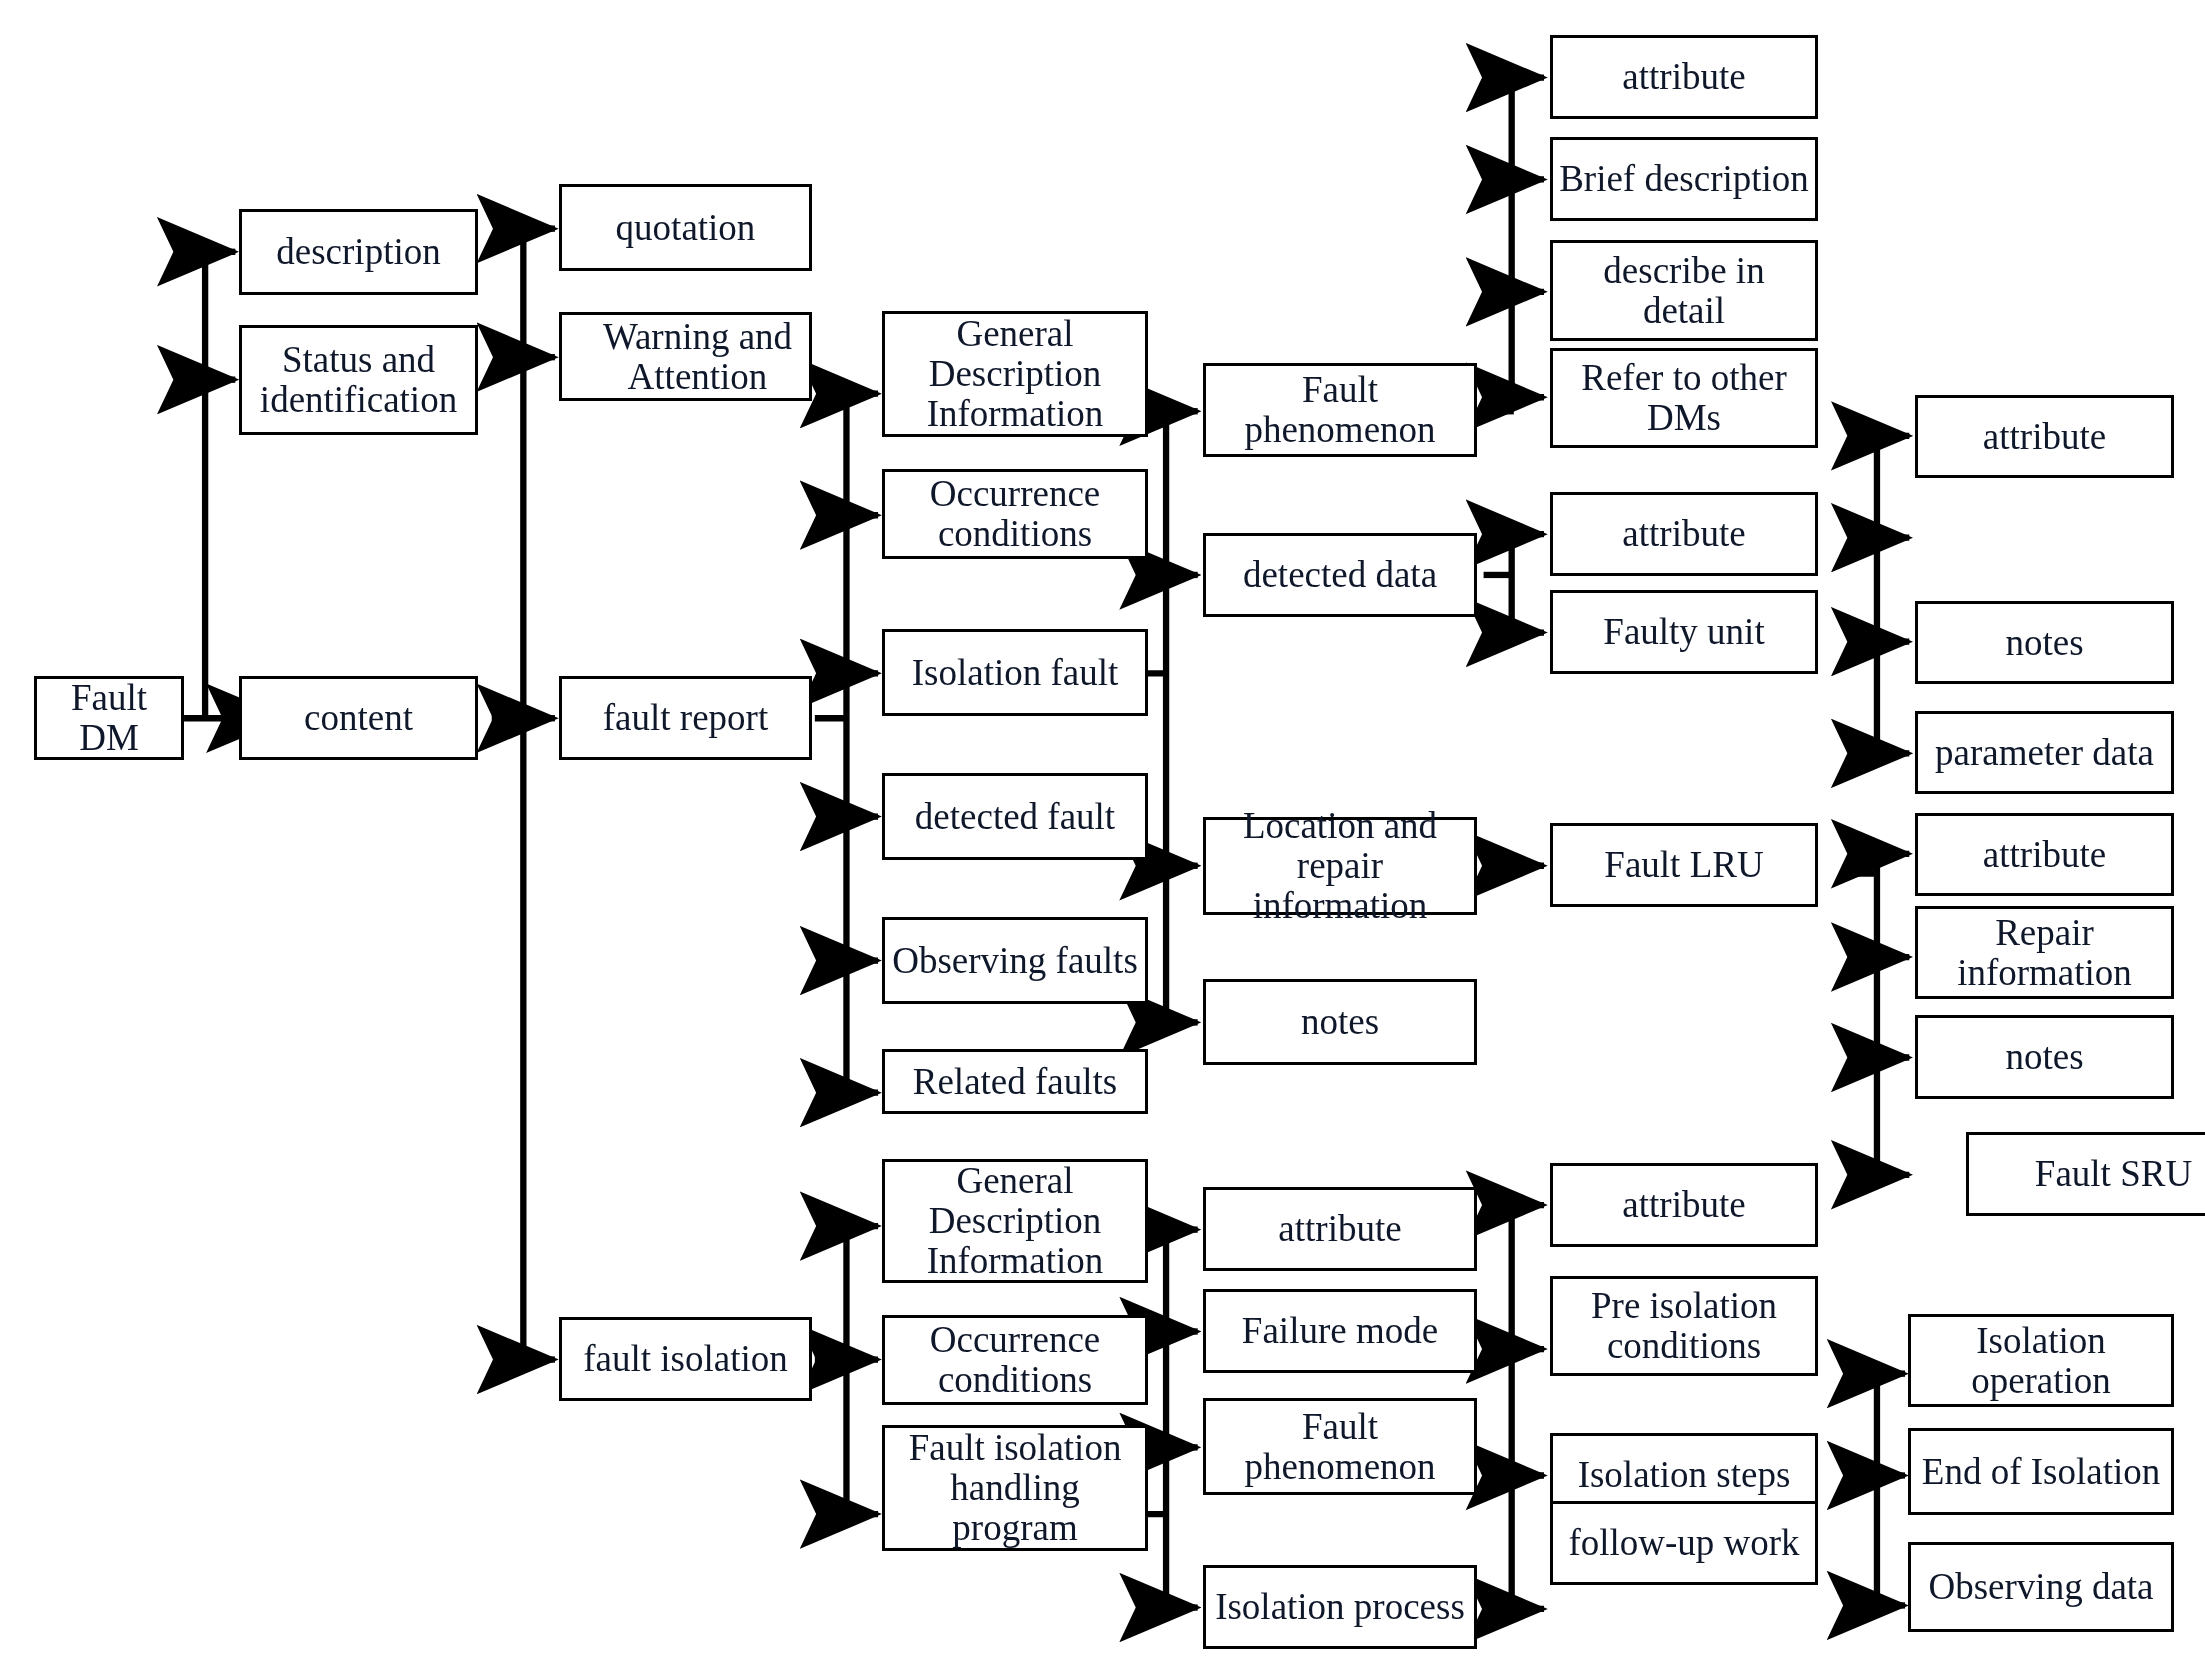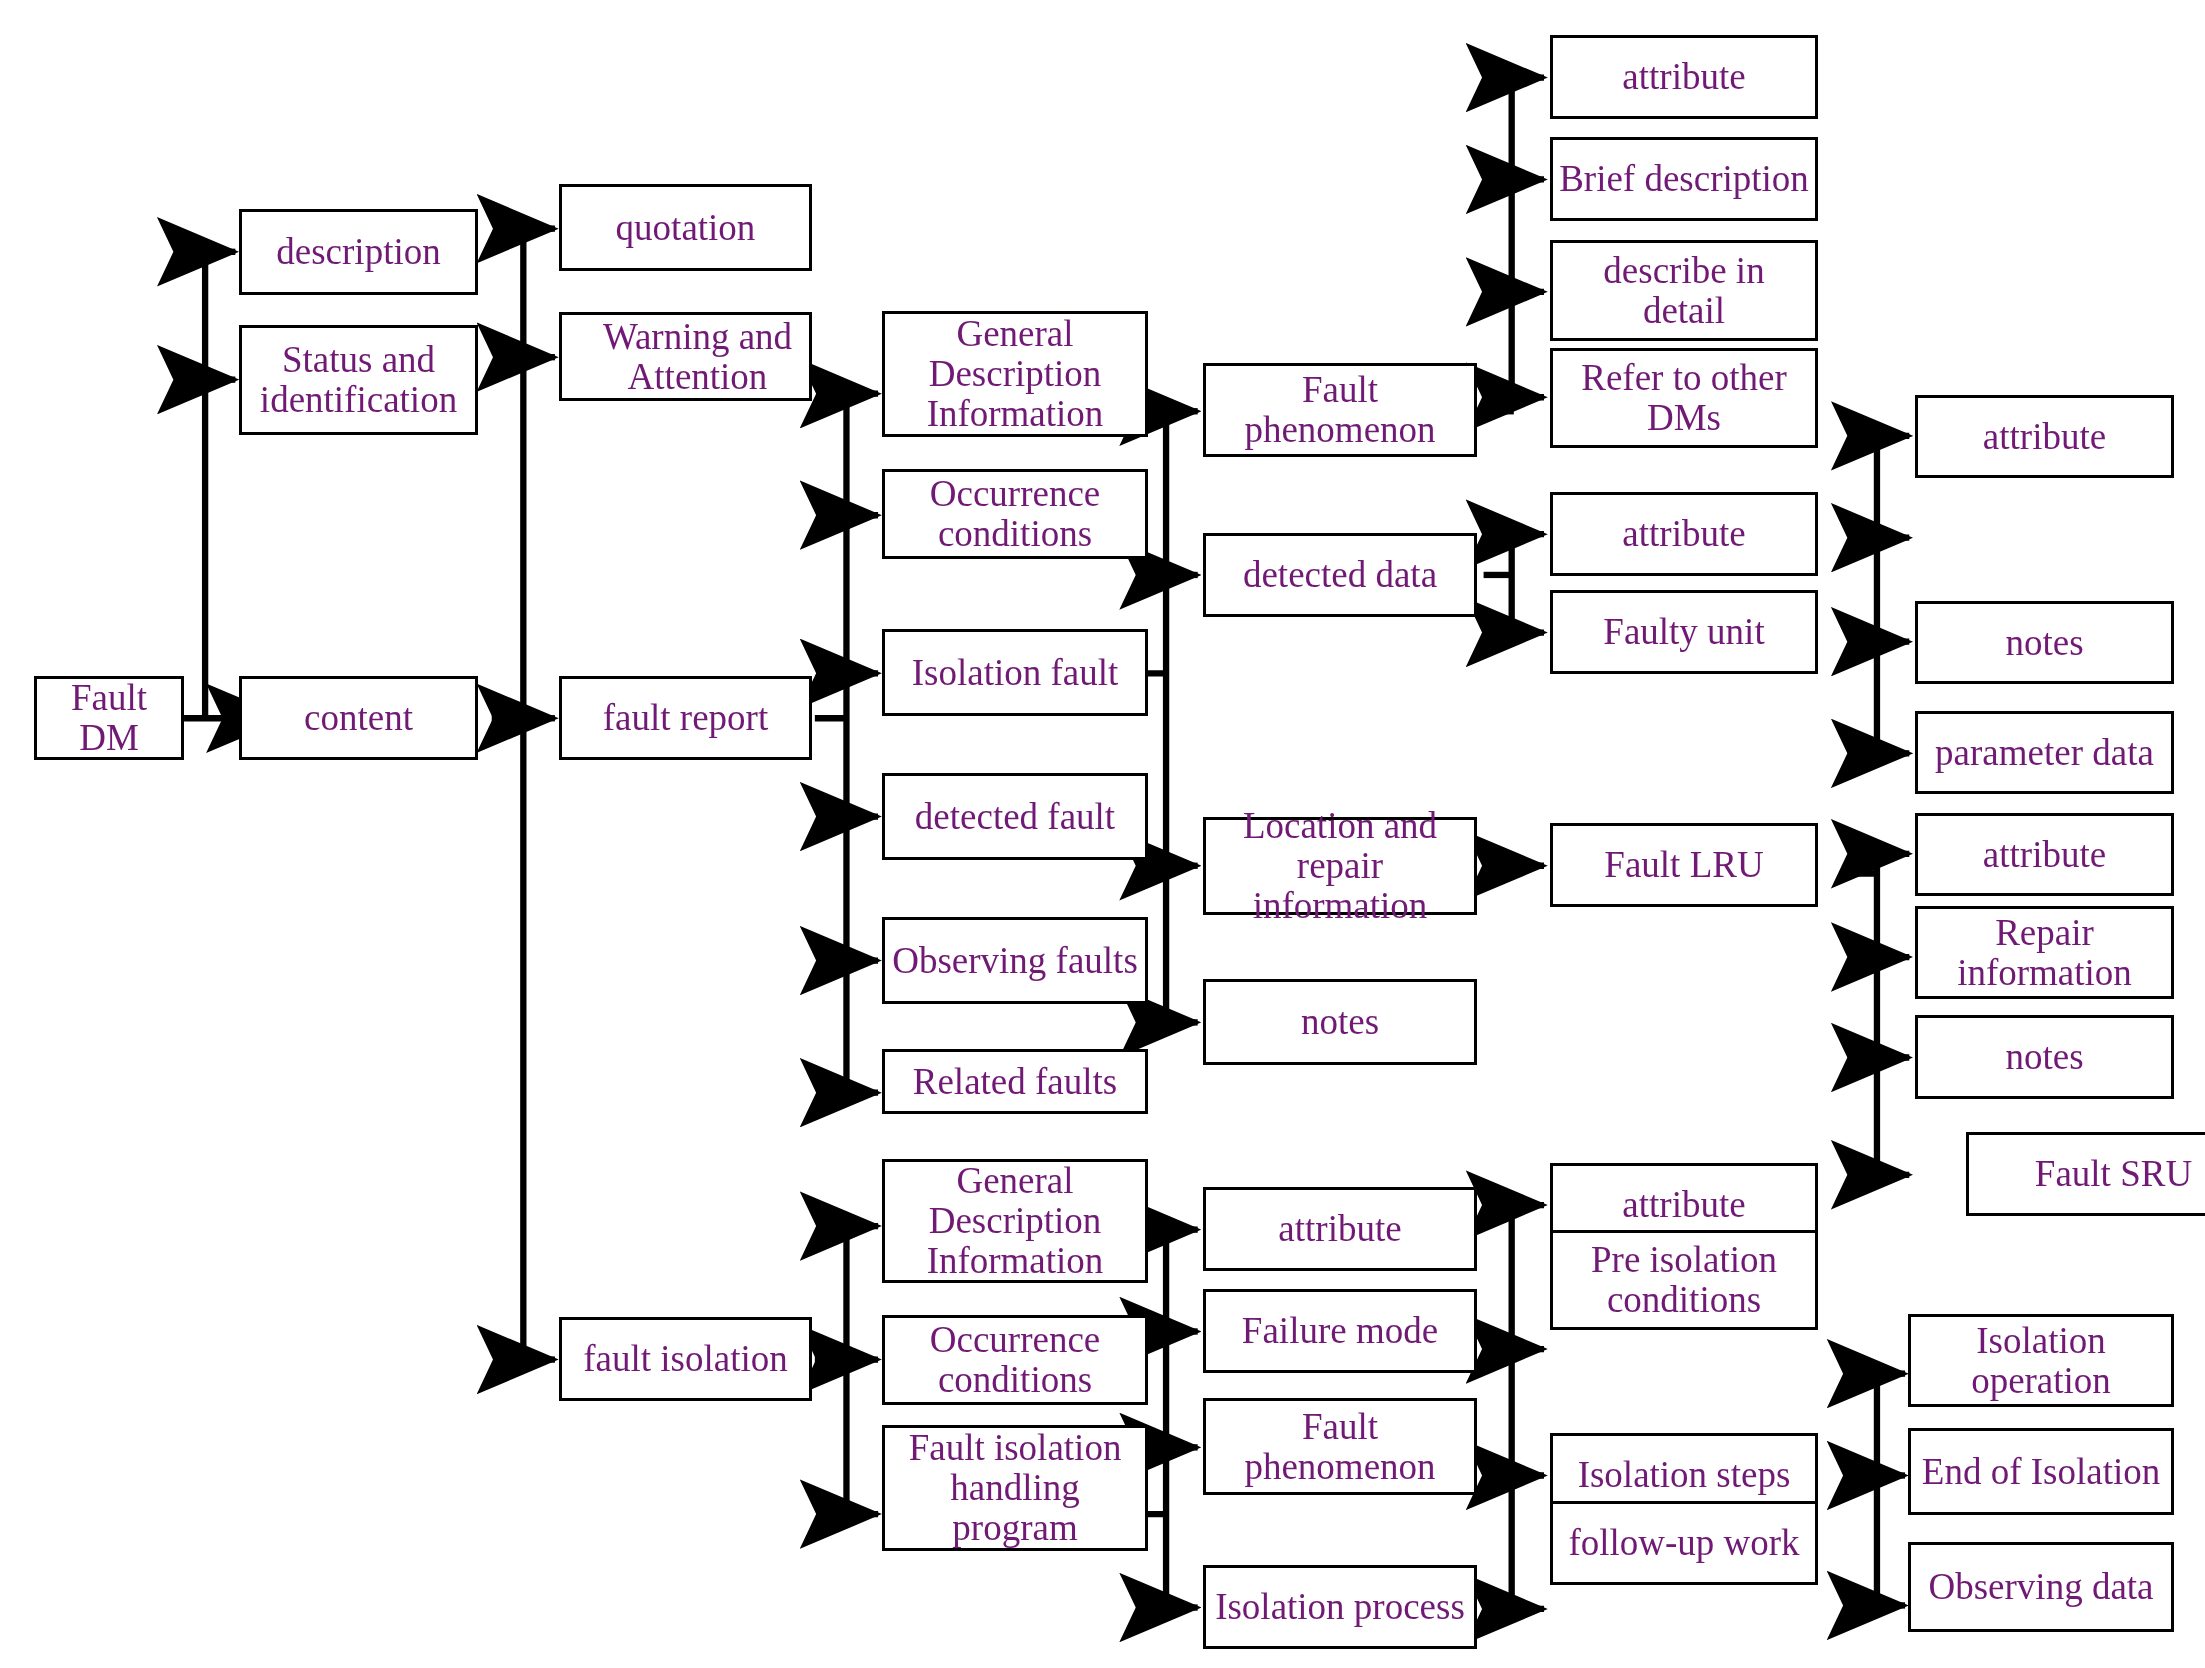--- a/index.html
+++ b/index.html
@@ -20,21 +20,21 @@
   }
   .node{
     position:absolute;
     box-sizing:border-box;
     border:3.5px solid #000000;
     background:#ffffff;
     display:flex;
     align-items:center;
     justify-content:center;
     text-align:center;
-    color:#701a75;
+    color:#0f172a;
     line-height:1.08;
     white-space:pre-line;
     z-index:3;
   }
   .node span{display:block;width:100%;}
   .fs-lg{font-size:37px;}
   .ovf{overflow:visible;}
 </style>
 </head>
 <body>
@@ -292,21 +292,21 @@
     <span>Fault
 phenomenon</span>
   </div>
   <div class="node fs-lg" style="left:1203px; top:1565px; width:274px; height:84px;">
     <span>Isolation process</span>
   </div>
 
   <div class="node fs-lg" style="left:1550px; top:1163px; width:268px; height:84px;">
     <span>attribute</span>
   </div>
-  <div class="node fs-lg" style="left:1550px; top:1230px; width:268px; height:100px;">
+  <div class="node fs-lg" style="left:1550px; top:1276px; width:268px; height:100px;">
     <span>Pre isolation
 conditions</span>
   </div>
   <div class="node fs-lg" style="left:1550px; top:1433px; width:268px; height:84px;">
     <span>Isolation steps</span>
   </div>
   <div class="node fs-lg" style="left:1550px; top:1501px; width:268px; height:84px;">
     <span>follow-up work</span>
   </div>
 

